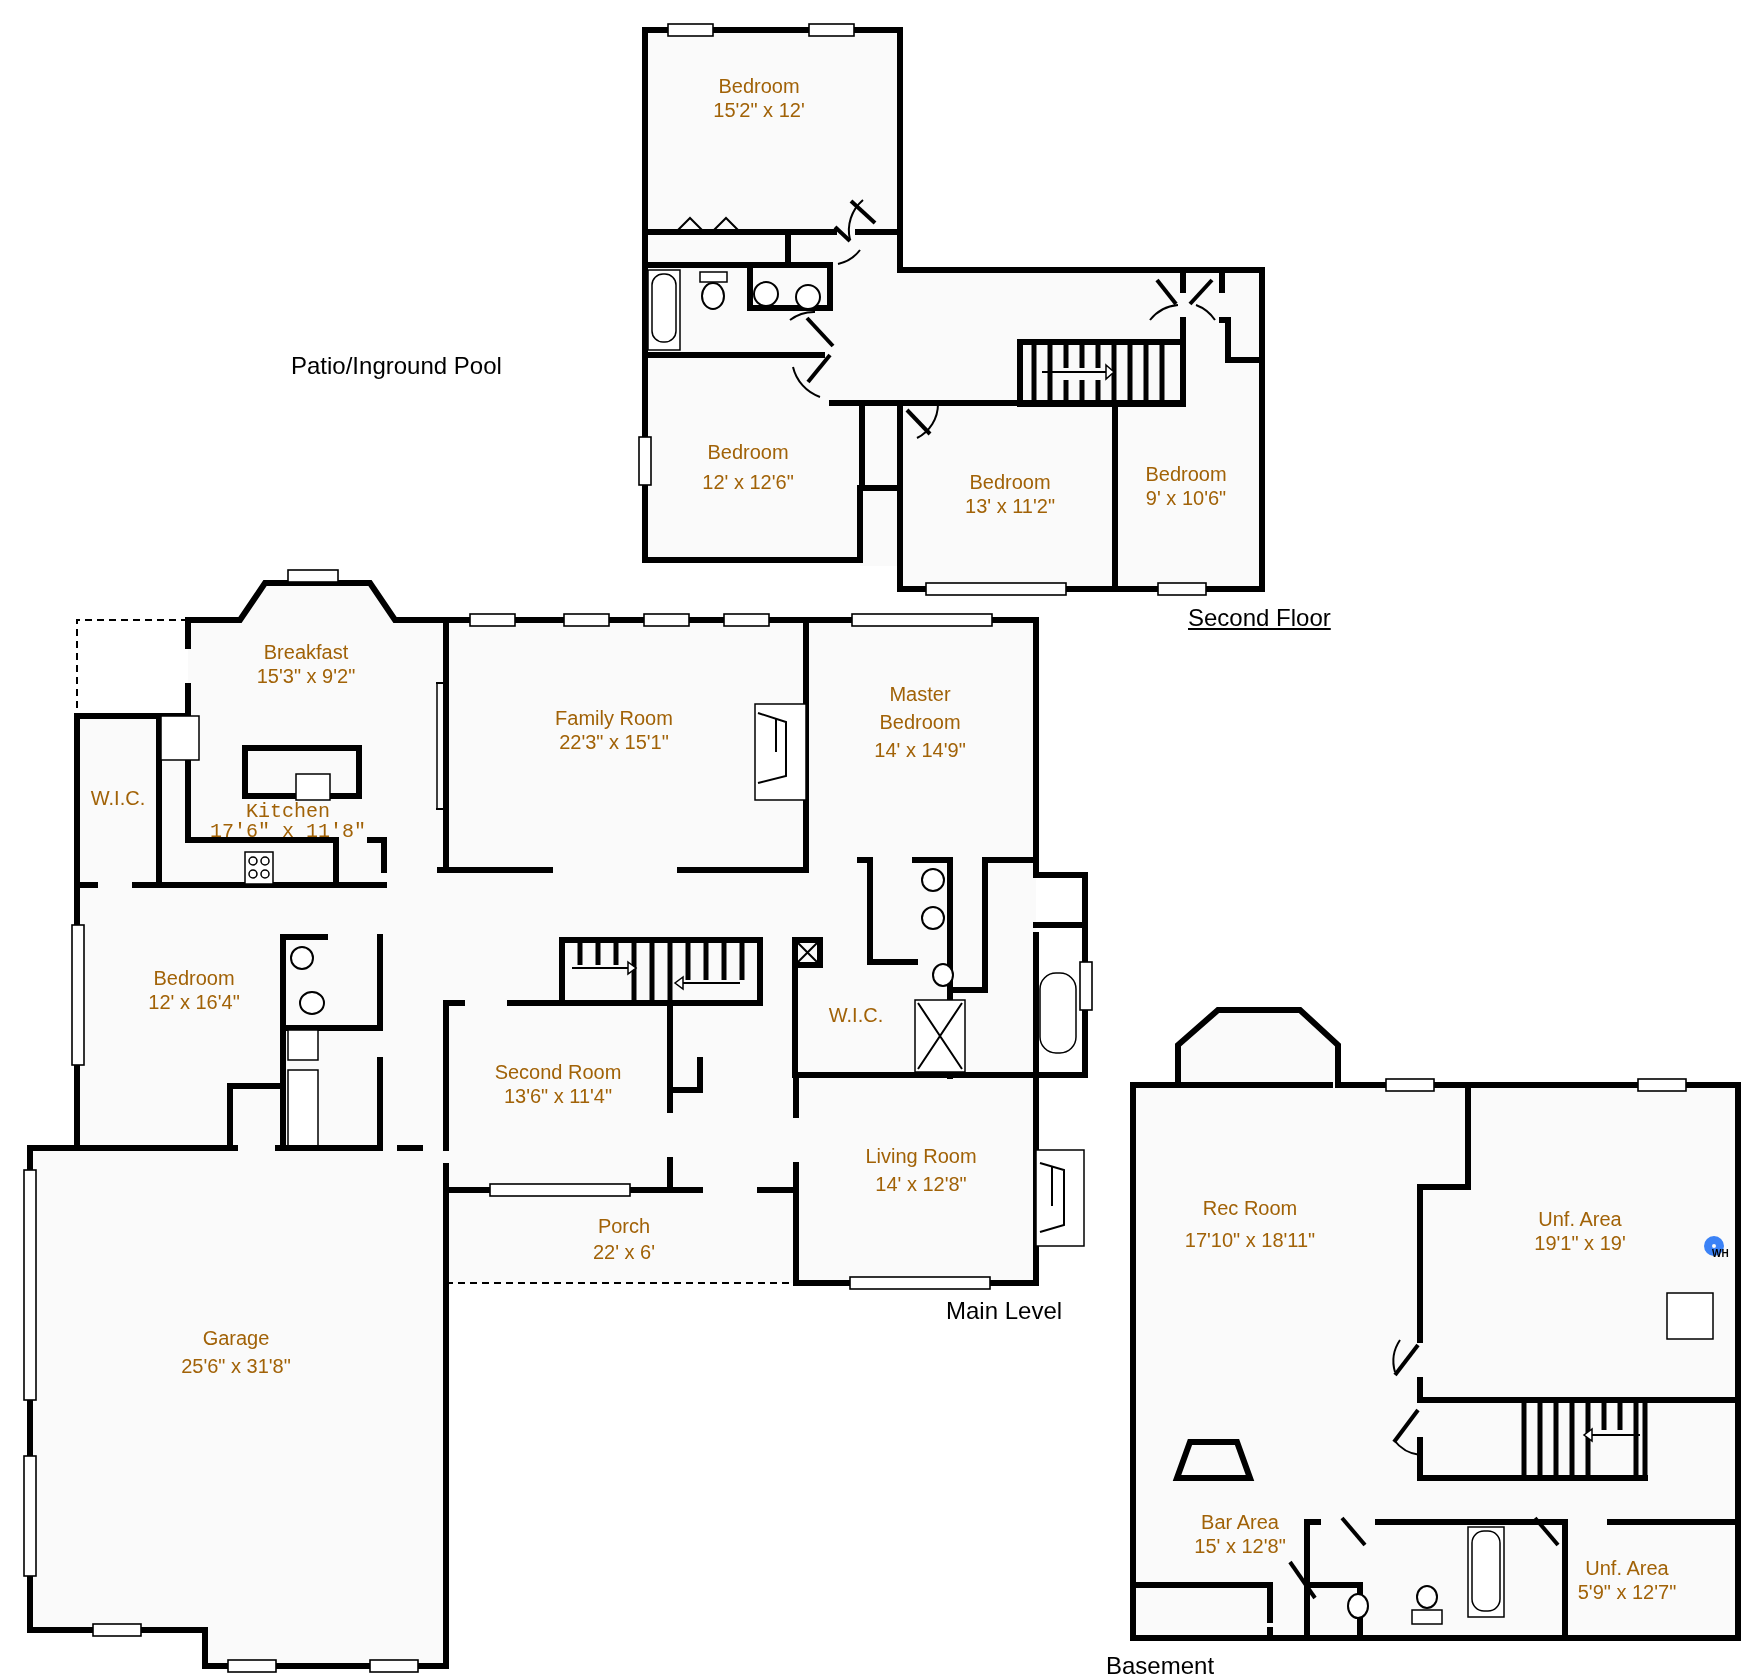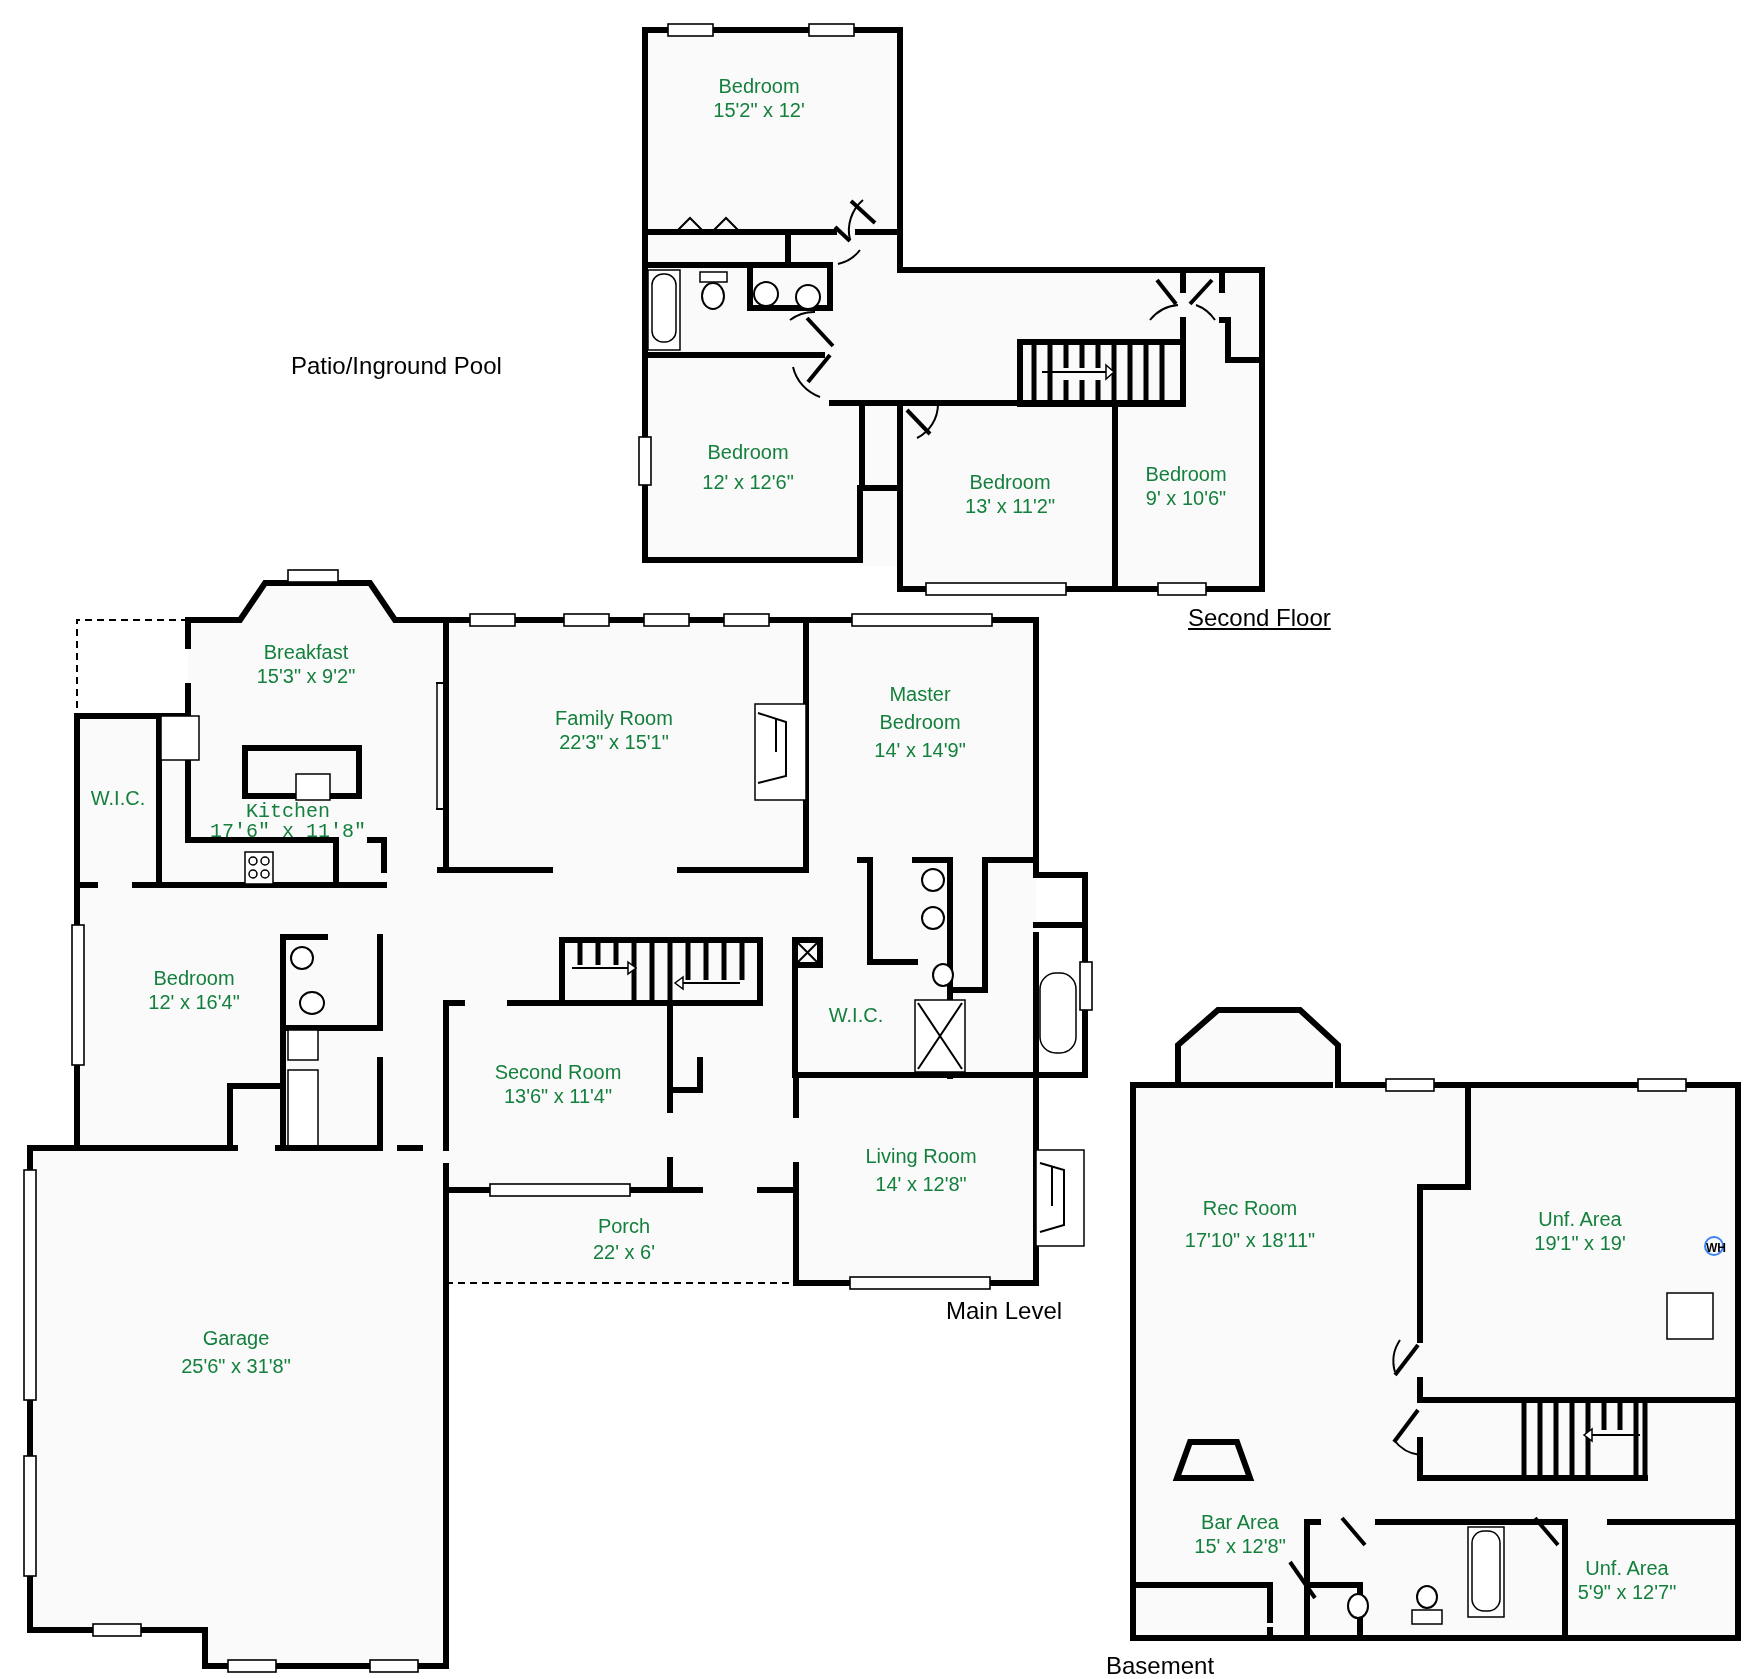--- a/index.html
+++ b/index.html
@@ -5,21 +5,21 @@
   html,body{margin:0;padding:0;background:#ffffff;}
   body{width:1750px;height:1679px;position:relative;overflow:hidden;font-family:"Liberation Sans",sans-serif;}
   svg#plan{position:absolute;left:0;top:0;}
   .fill{fill:#fafafa;}
   .wall{stroke:#000;stroke-width:6;fill:none;stroke-linecap:square;}
   .thin{stroke:#000;stroke-width:2;fill:none;}
   .dash{stroke:#000;stroke-width:2;fill:none;stroke-dasharray:7 5;}
   .win{fill:#fff;stroke:#000;stroke-width:1.6;}
   .door{stroke:#000;stroke-width:2;fill:none;}
   .doorleaf{stroke:#000;stroke-width:4;}
-  .lbl{position:absolute;text-align:center;color:#15803d;font-size:20px;line-height:24px;white-space:nowrap;transform:translateX(-50%);}
+  .lbl{position:absolute;text-align:center;color:#a16207;font-size:20px;line-height:24px;white-space:nowrap;transform:translateX(-50%);}
   .lbl span{display:block;}
   .floor-lbl{position:absolute;font-size:24px;color:#000;white-space:nowrap;}
 </style>
 </head>
 <body>
 
 <svg id="plan" width="1750" height="1679" viewBox="0 0 1750 1679" xmlns="http://www.w3.org/2000/svg">
 
   <g>
     <path class="fill" d="M645,30 L900,30 L900,270 L1262,270 L1262,589 L900,589 L900,566 L860,566 L860,560 L645,560 Z"></path>
@@ -336,21 +336,21 @@
 <div class="floor-lbl" style="left:946px;top:1297px;">Main Level</div>
 
 <div class="lbl" style="left:1250px;top:1196px;">
   <span>Rec Room</span>
   <span style="margin-top:8px;">17'10" x 18'11"</span>
 </div>
 <div class="lbl" style="left:1580px;top:1207px;">
   <span>Unf. Area</span>
   <span>19'1" x 19'</span>
 </div>
-<div style="position:absolute;left:1704px;top:1236px;width:20px;height:20px;border:2px solid #3b82f6;border-radius:50%;font-size:12px;font-weight:bold;line-height:20px;text-align:center;box-sizing:border-box;">WH</div>
+<div style="position:absolute;left:1704px;top:1236px;width:20px;height:20px;border:8px solid #3b82f6;border-radius:50%;font-size:10px;font-weight:bold;line-height:20px;text-align:center;box-sizing:border-box;">WH</div>
 <div class="lbl" style="left:1240px;top:1510px;">
   <span>Bar Area</span>
   <span>15' x 12'8"</span>
 </div>
 <div class="lbl" style="left:1627px;top:1556px;">
   <span>Unf. Area</span>
   <span>5'9" x 12'7"</span>
 </div>
 <div class="floor-lbl" style="left:1106px;top:1652px;">Basement</div>
 

